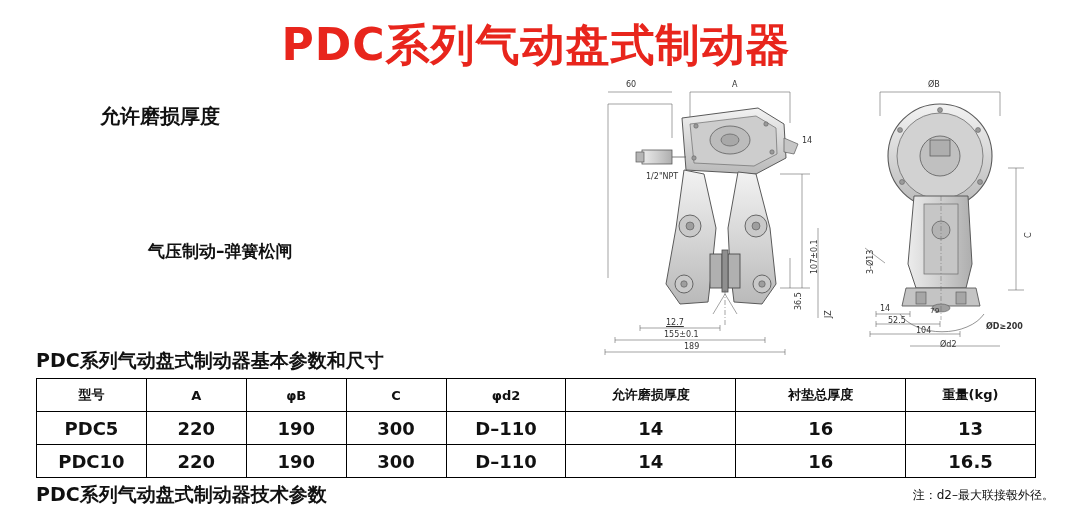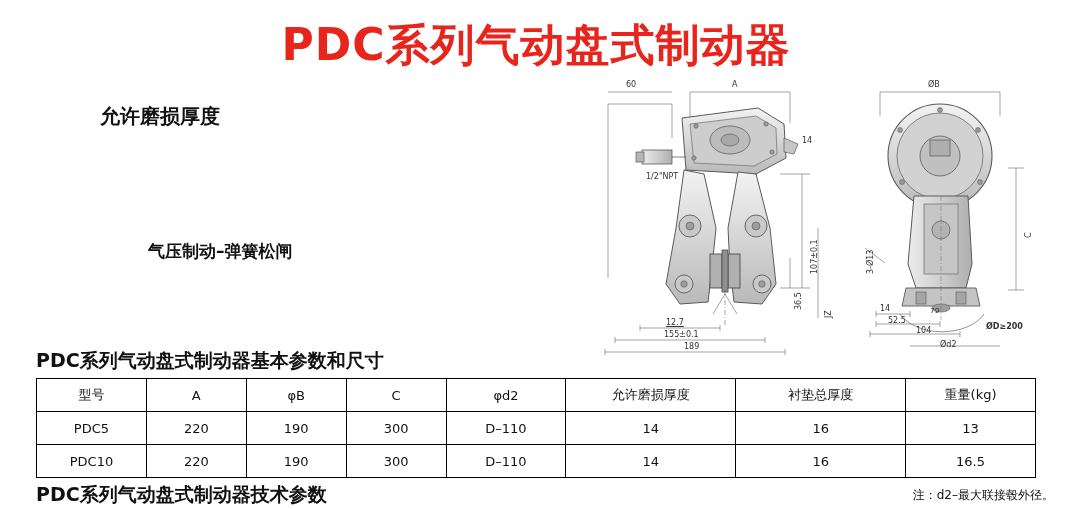--- a/index.html
+++ b/index.html
@@ -83,25 +83,25 @@
     width: 1000px;
     border-collapse: collapse;
     font-size: 13px;
     color: #111;
     background: #fff;
   }
   .param-table th, .param-table td {
     border: 1px solid #000;
     text-align: center;
     height: 30px;
-    font-weight: normal;
+    font-weight: bold;
     font-family: "DejaVu Sans", "Liberation Sans", sans-serif;
   }
   .param-table th { font-size: 13px; }
-  .param-table td { font-size: 13px; }
+  .param-table td { font-size: 18px; }
   .col-0 { width: 11%; }
   .col-1 { width: 10%; }
   .col-2 { width: 10%; }
   .col-3 { width: 10%; }
   .col-4 { width: 12%; }
   .col-5 { width: 17%; }
   .col-6 { width: 17%; }
   .col-7 { width: 13%; }
 
   

